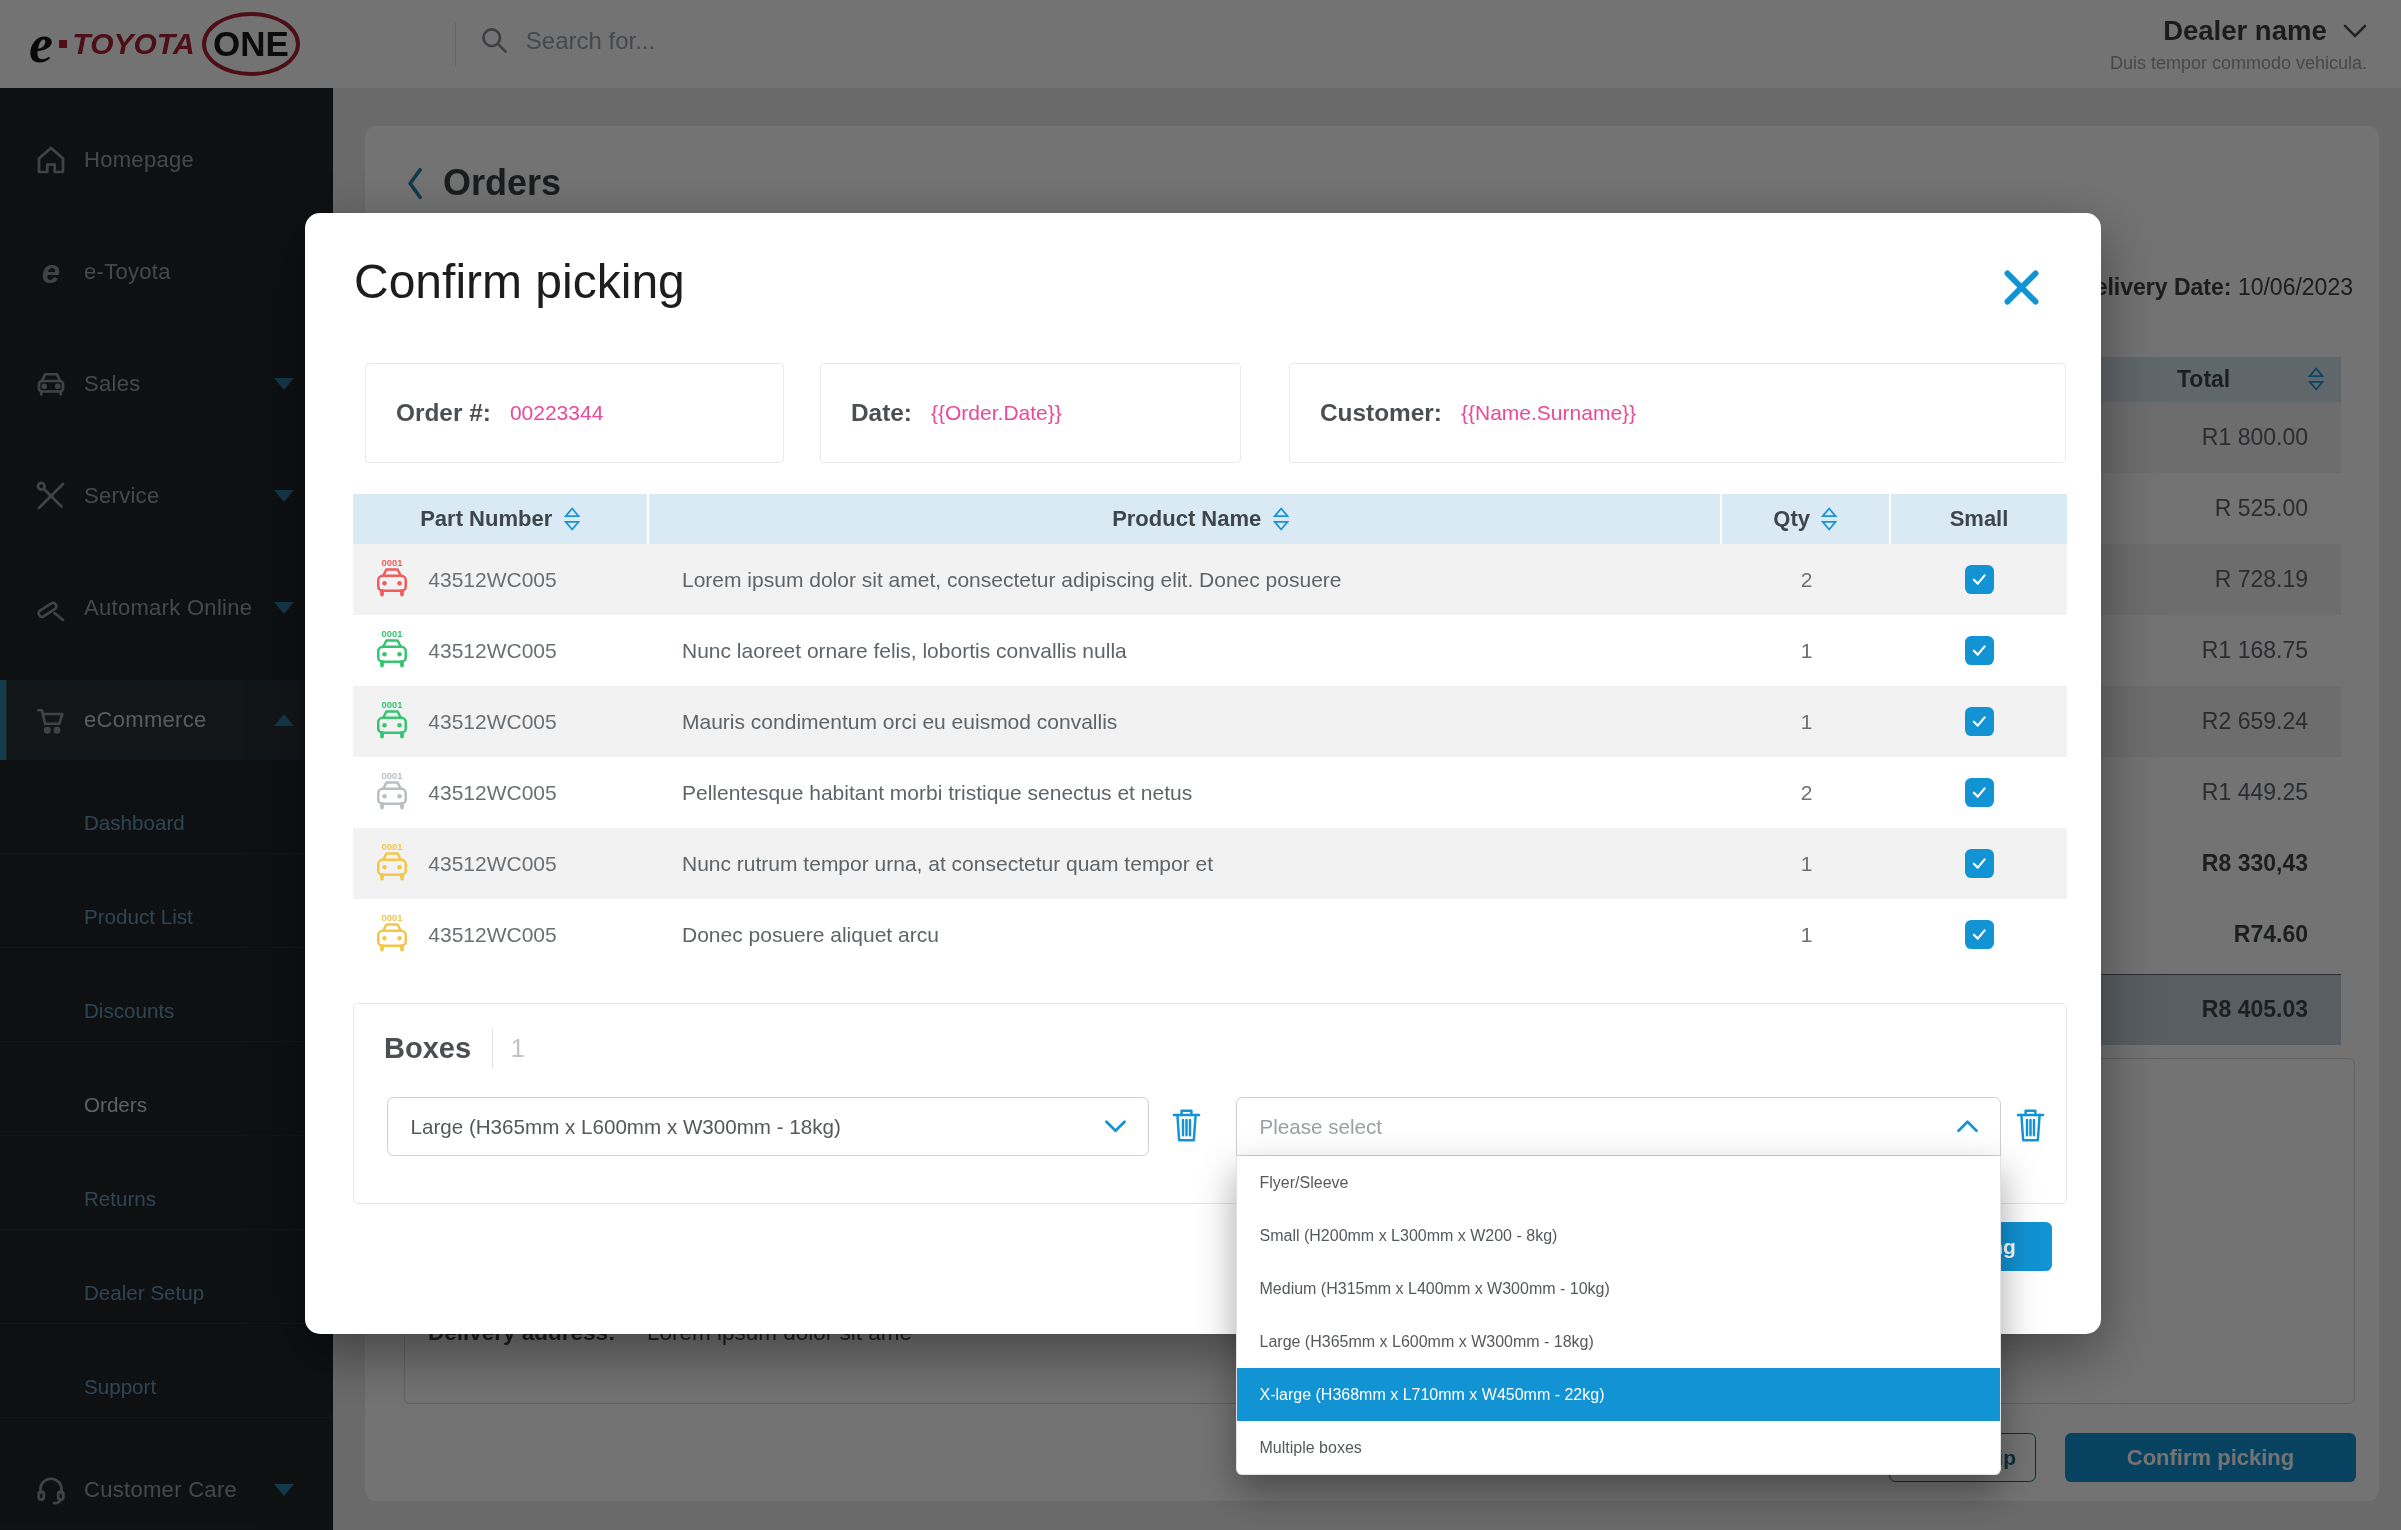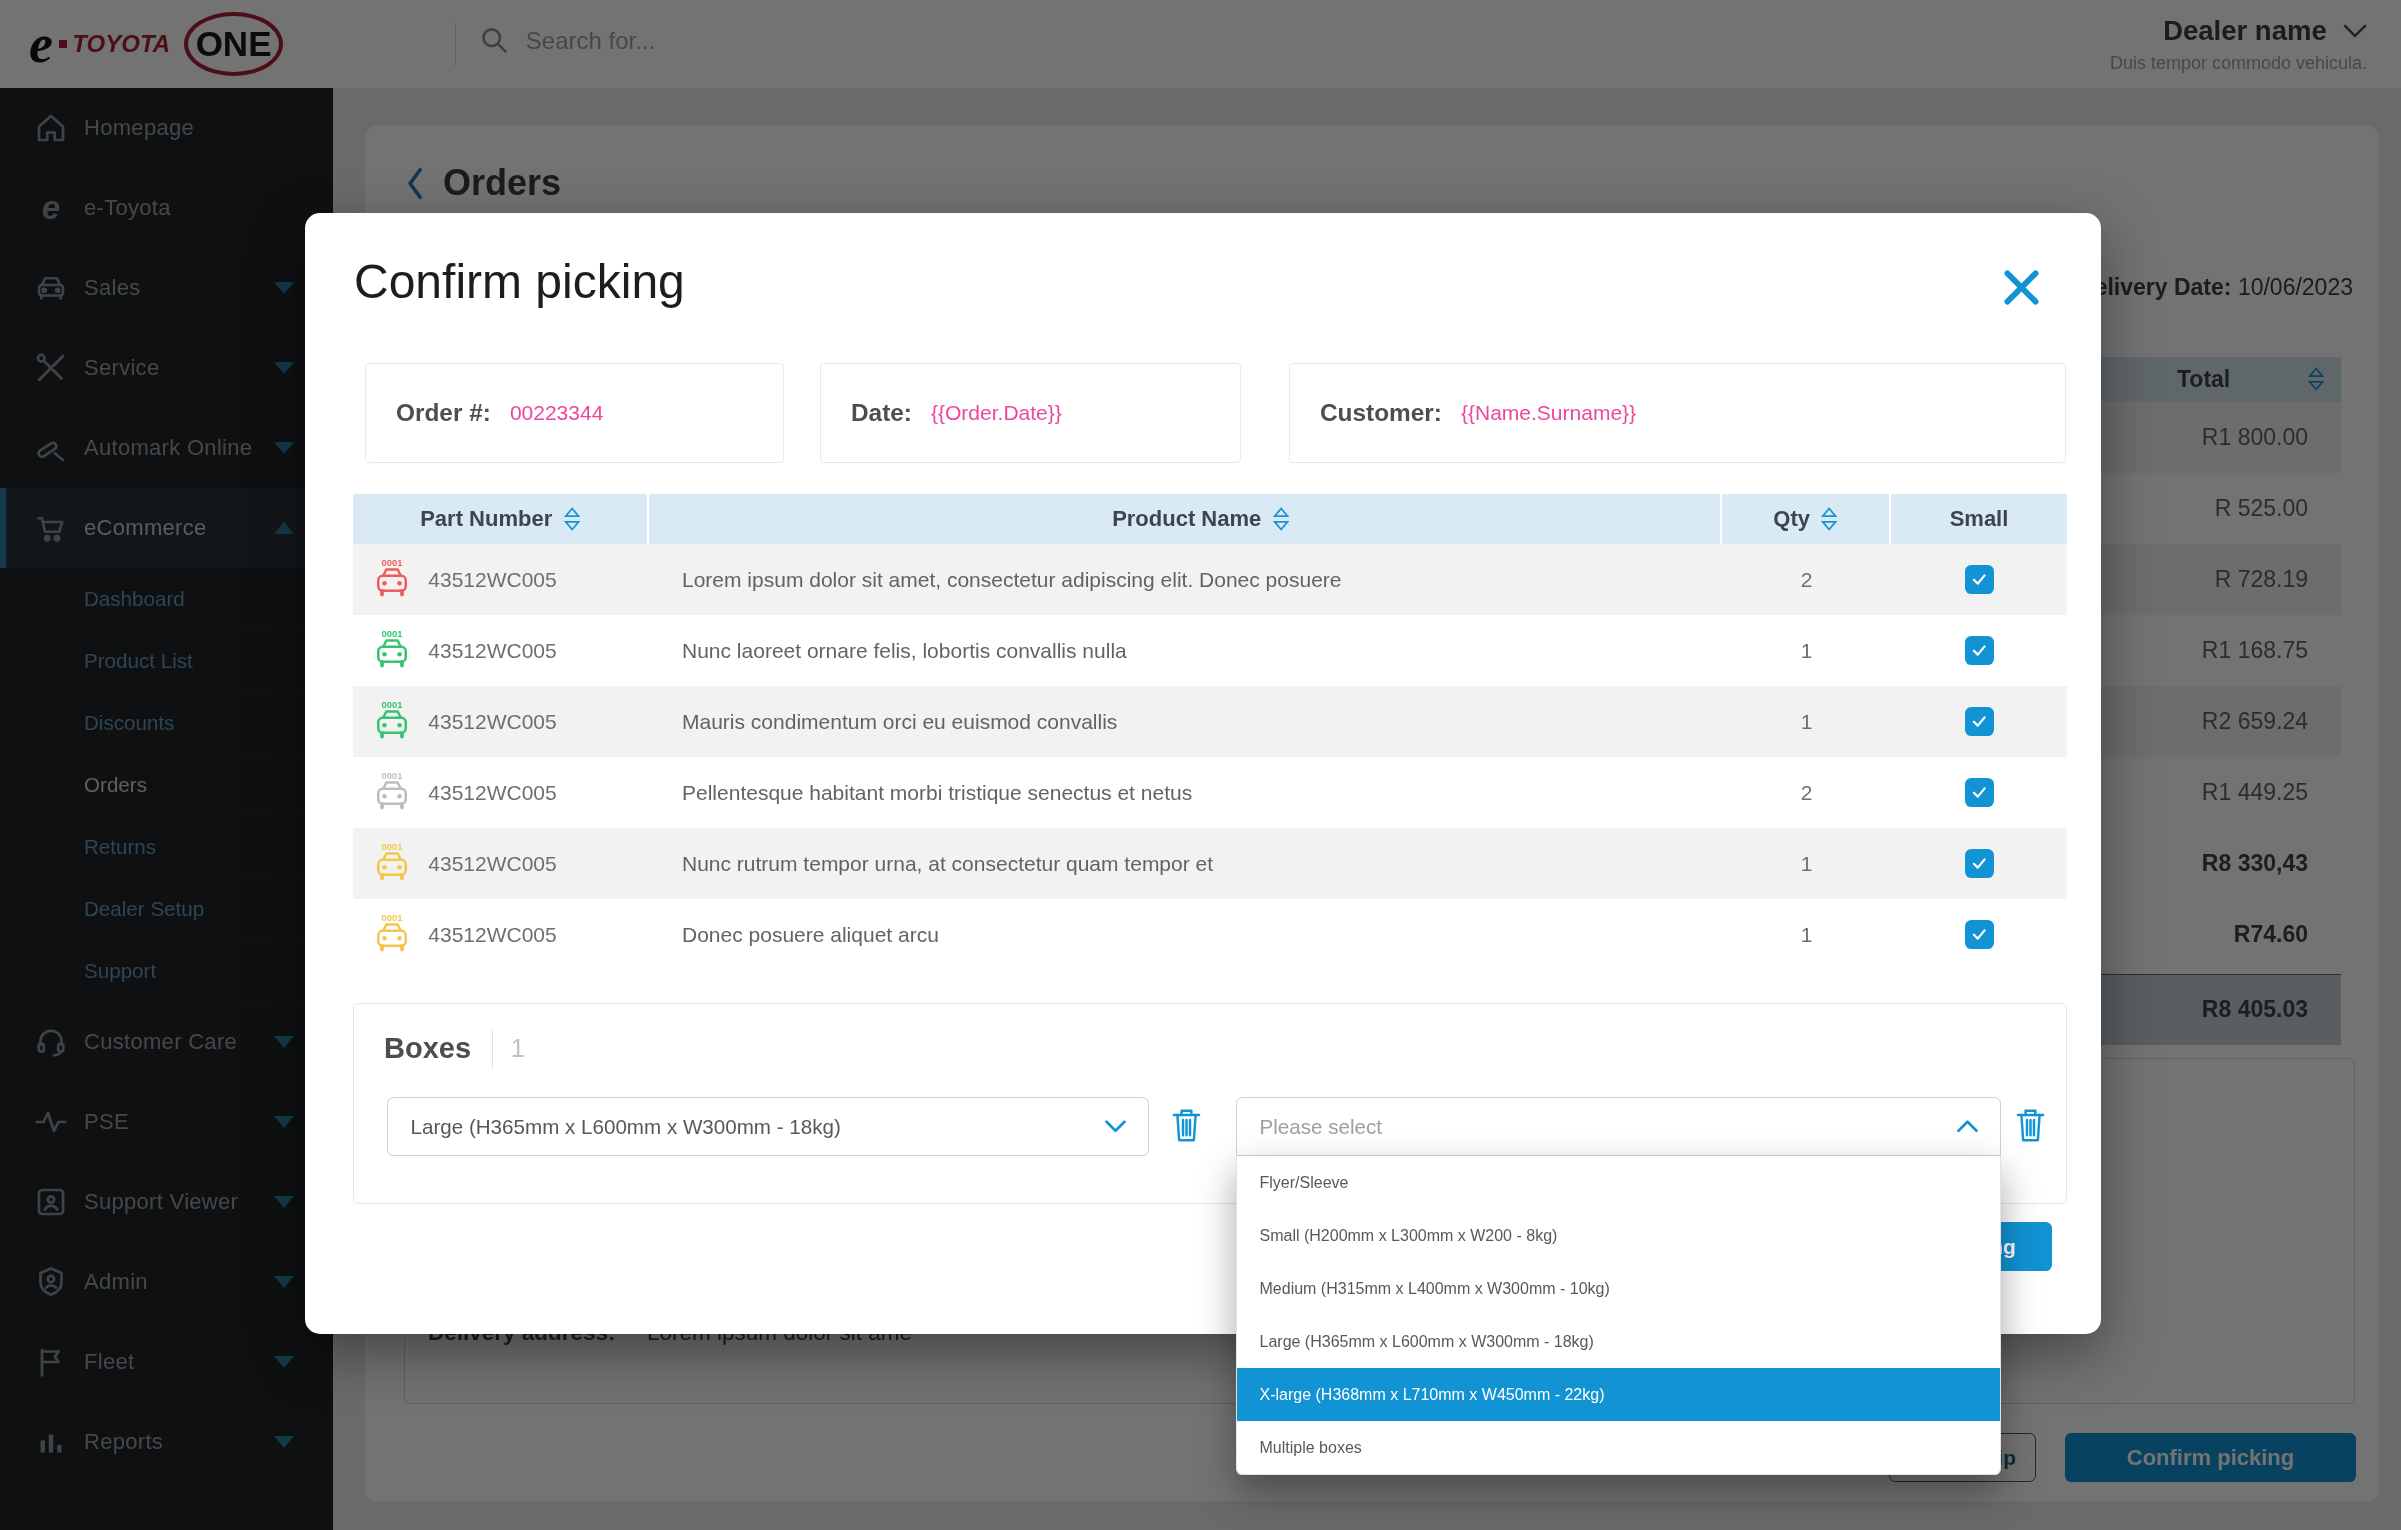--- a/index.html
+++ b/index.html
@@ -4,34 +4,34 @@
 <style>
   html,body{margin:0;padding:0;background:#555;}
   *{box-sizing:border-box;font-family:"Liberation Sans",sans-serif;}
   #screen{position:relative;width:2401px;height:1531px;overflow:hidden;background:#ececec;}
 
   
   .topbar{position:absolute;left:0;top:0;width:2401px;height:88px;background:#fff;z-index:1;}
   .logo{position:absolute;left:29px;top:0;height:88px;display:flex;align-items:center;}
   .logo-e{font-family:"Liberation Serif",serif;font-style:italic;font-weight:700;font-size:54px;color:#141414;line-height:1;}
   .logo-dash{width:8.1px;height:8.1px;background:var(--toyota-red);margin:0 5px 0 6.3px;}
-  .logo-toyota{font-weight:800;font-style:italic;font-size:24px;letter-spacing:0;color:var(--toyota-red);line-height:1;margin-right:14px;}
+  .logo-toyota{font-weight:800;font-style:italic;font-size:30px;letter-spacing:0;color:var(--toyota-red);line-height:1;margin-right:7px;}
   .logo-one{font-weight:800;font-size:35px;color:#191919;line-height:1;border:4.4px solid var(--toyota-red);border-radius:50%;padding:10px 7.5px 11.3px 7.5px;}
   .search-divider{position:absolute;left:455px;top:22.5px;width:1.3px;height:43px;background:#dcdcdc;}
   .search{position:absolute;left:479px;top:25px;display:flex;align-items:center;gap:13.8px;}
   .search svg{width:31px;height:31px;}
   .search input{border:none;outline:none;font-size:24px;color:#5f6368;width:313px;background:transparent;}
   .search input::placeholder{color:#9aa0a6;}
   .dealer{position:absolute;right:34px;top:15px;text-align:right;}
   .dealer-name-row{display:flex;align-items:center;justify-content:flex-end;gap:16.3px;font-size:27.5px;font-weight:700;color:#3a3e41;}
   .dealer-sub{margin-top:6.3px;font-size:18px;color:#9ba1a6;text-align:right;}
 
   
   .sidebar{position:absolute;left:0;top:88px;width:333px;height:1443px;background:#212529;z-index:2;}
-  .sb-item{position:relative;display:flex;align-items:center;color:#98a1a7;cursor:pointer;}
+  .sb-item{position:relative;display:flex;align-items:center;color:#98a1a7;cursor:pointer;margin-top:32px;}
   .sb-item.main{height:80px;}
   .sb-item.main .icon{position:absolute;left:33px;width:36px;height:36px;color:#8d969c;}
   .sb-item.main .icon svg{width:36px;height:36px;}
   .sb-item.main .lbl{position:absolute;left:84px;font-size:22px;letter-spacing:0.3px;}
   .sb-item.active{background:#2b3138;box-shadow:inset 6.3px 0 0 var(--sb-accent);}
   .sb-item.active .lbl{color:#c5cdd2;}
   .sb-item.sub{height:62px;border-bottom:1.3px solid #2a3036;}
   .sb-item.sub:first-of-type{border-top:1.3px solid #2a3036;}
   .sb-item.sub .lbl{position:absolute;left:84px;font-size:20.6px;color:var(--sb-link);}
   .sb-item.sub.active-sub .lbl{color:#ced4da;}

